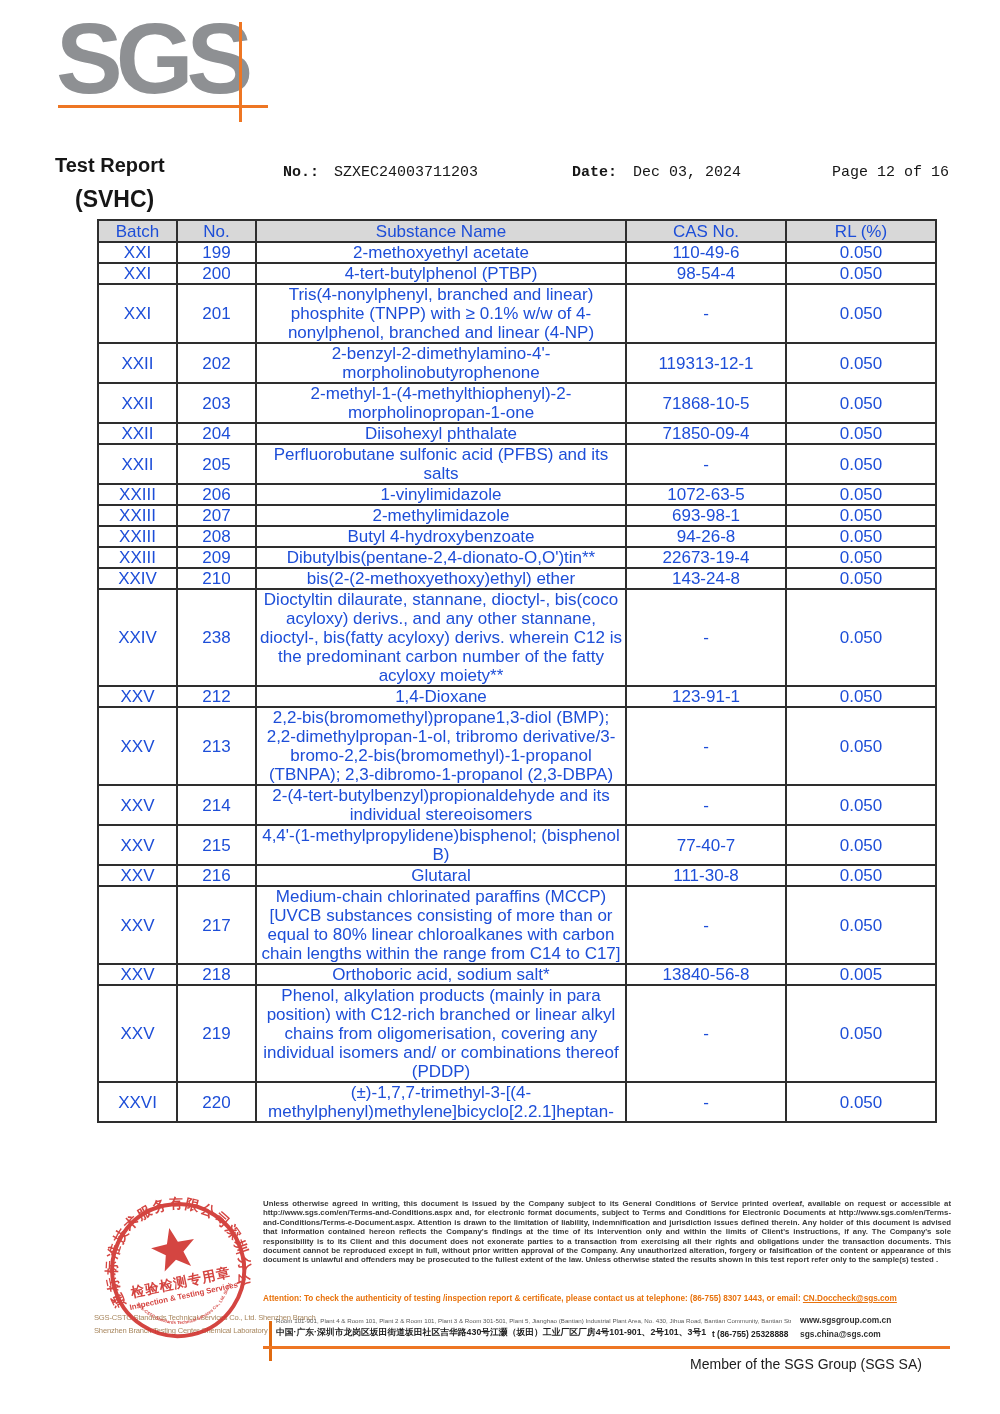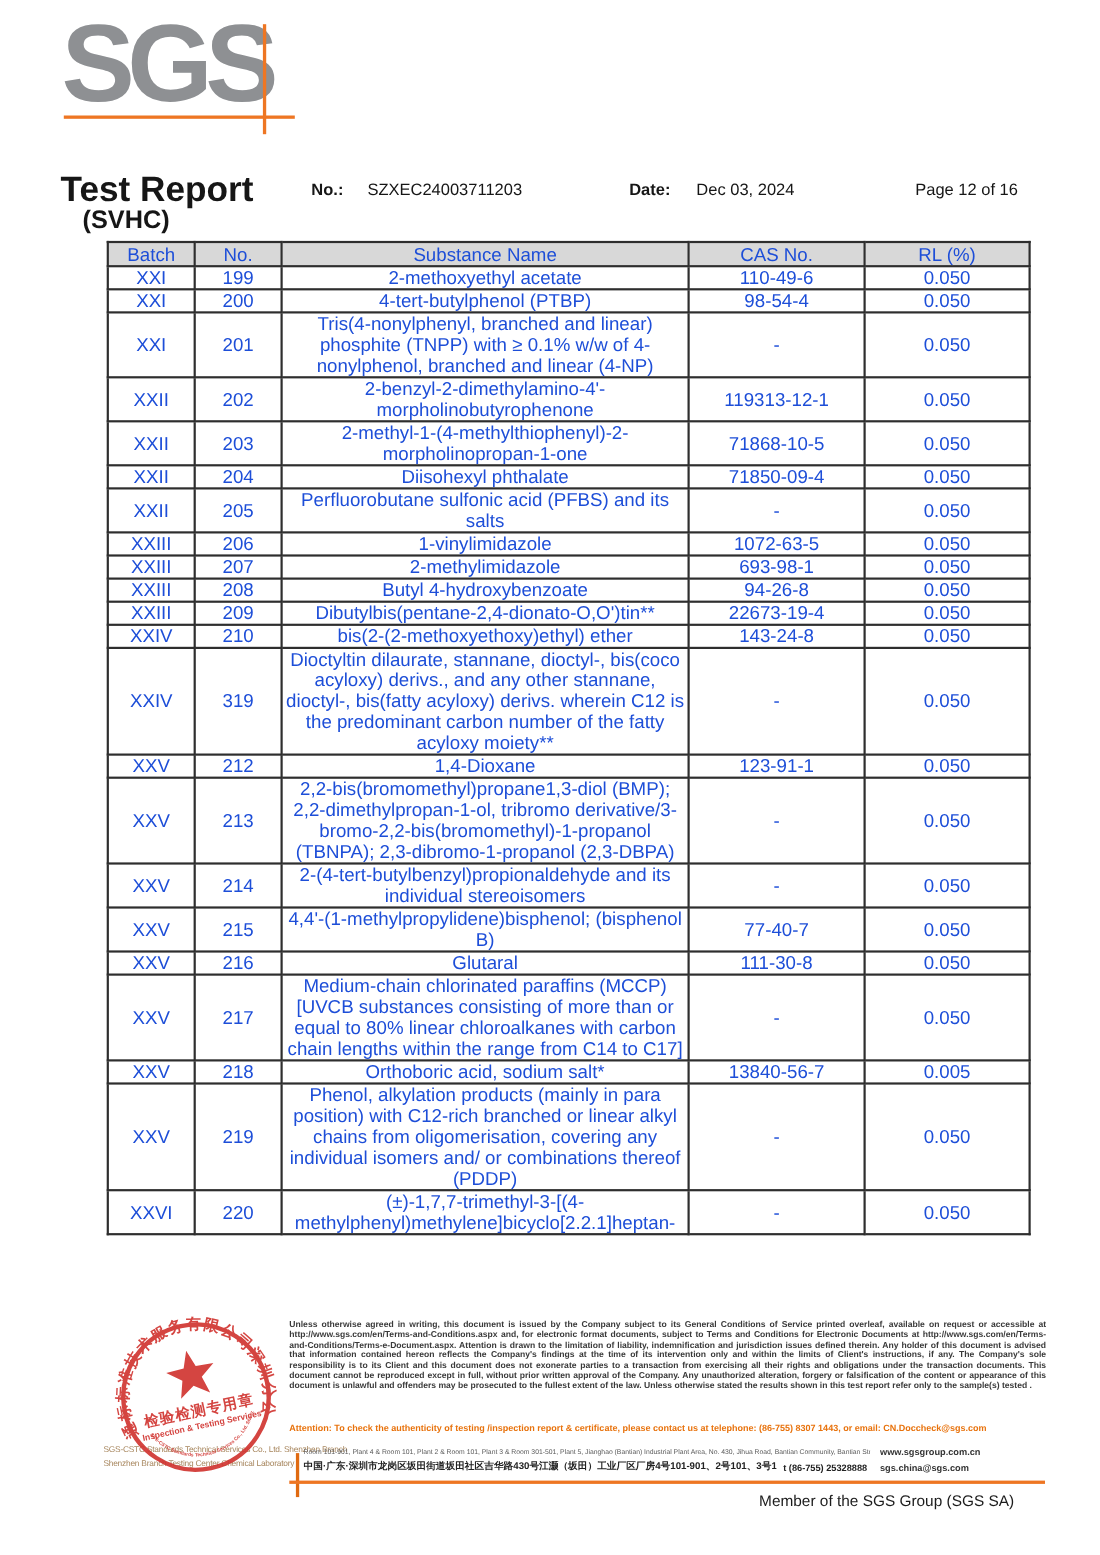--- a/index.html
+++ b/index.html
@@ -7,23 +7,23 @@
     position:relative;width:1000px;height:1414px;background:#ffffff;overflow:hidden;
     font-family:"Liberation Sans","DejaVu Sans",sans-serif;color:#111;
   }
   
   .logo-text{
     position:absolute;left:56px;top:8px;font-size:100px;font-weight:700;
     color:#8e9093;letter-spacing:-7px;line-height:100px;
   }
   .logo-hline{position:absolute;left:58px;top:105px;width:210px;height:3px;background:#ee7623;}
   .logo-vline{position:absolute;left:239px;top:22px;width:3px;height:100px;background:#ee7623;}
-  .report-title{position:absolute;left:55px;top:154px;font-size:32px;font-weight:700;color:#161616;}
+  .report-title{position:absolute;left:55px;top:154px;font-size:20px;font-weight:700;color:#161616;}
   .report-subtitle{position:absolute;left:75px;top:186px;font-size:23px;font-weight:700;color:#161616;}
-  .meta{position:absolute;top:164px;font-size:15px;color:#161616;white-space:nowrap;}
+  .meta{position:absolute;top:164px;font-size:15px;color:#161616;white-space:nowrap;font-family:Liberation Mono, monospace;}
   .meta.b{font-weight:700;}
   
   table.svhc{
     position:absolute;left:97px;top:219px;width:838px;
     border-collapse:collapse;table-layout:fixed;
     font-size:17px;line-height:19px;color:#1d4ed8;
   }
   table.svhc th,table.svhc td{
     border:2px solid #2e2e2e;text-align:center;vertical-align:middle;
     padding:0 3px;overflow:hidden;
@@ -32,21 +32,21 @@
   
   .legal{
     position:absolute;left:263px;top:1199px;width:688px;
     font-size:7.8px;line-height:9.4px;font-weight:600;color:#3a3a3a;
     text-align:justify;
   }
   .attention{
     position:absolute;left:263px;top:1294px;width:688px;
     font-size:8.2px;line-height:9.9px;font-weight:700;color:#e8720c;
   }
-  .attention .email{}
+  .attention .email{text-decoration:underline;}
   .addr-en{position:absolute;left:276px;top:1317px;width:515px;font-size:6.2px;color:#5a5a5a;white-space:nowrap;overflow:hidden;}
   .addr-cn{position:absolute;left:276px;top:1327px;width:430px;font-size:8.8px;font-weight:600;color:#222;white-space:nowrap;overflow:hidden;}
   .phone{position:absolute;left:712px;top:1329px;font-size:8.4px;font-weight:600;color:#222;white-space:nowrap;}
   .website{position:absolute;left:800px;top:1315px;font-size:8.4px;font-weight:600;color:#333;}
   .email2{position:absolute;left:800px;top:1329px;font-size:8.4px;font-weight:600;color:#333;}
   .footer-hline{position:absolute;left:263px;top:1346px;width:687px;height:3px;background:#ee7623;}
   .footer-vline{position:absolute;left:269px;top:1321px;width:3px;height:40px;background:#e06a10;}
   .member{position:absolute;left:662px;top:1356px;width:288px;font-size:14px;color:#1c1c1c;text-align:center;white-space:nowrap;}
   
   .stamp{position:absolute;left:90px;top:1194px;width:178px;height:160px;transform:rotate(-12deg);opacity:.9;}
@@ -184,21 +184,21 @@
         <tr>
           <td>XXIV</td>
           <td>210</td>
           <td>bis(2-(2-methoxyethoxy)ethyl) ether</td>
           <td>143-24-8</td>
           <td>0.050</td>
         </tr>
 
         <tr>
           <td>XXIV</td>
-          <td>319</td>
+          <td>238</td>
           <td>Dioctyltin dilaurate, stannane, dioctyl-, bis(coco acyloxy) derivs., and any other stannane, dioctyl-, bis(fatty acyloxy) derivs. wherein C12 is the predominant carbon number of the fatty acyloxy moiety**</td>
           <td>-</td>
           <td>0.050</td>
         </tr>
 
         <tr>
           <td>XXV</td>
           <td>212</td>
           <td>1,4-Dioxane</td>
           <td>123-91-1</td>
@@ -242,21 +242,21 @@
           <td>217</td>
           <td>Medium-chain chlorinated paraffins (MCCP) [UVCB substances consisting of more than or equal to 80% linear chloroalkanes with carbon chain lengths within the range from C14 to C17]</td>
           <td>-</td>
           <td>0.050</td>
         </tr>
 
         <tr>
           <td>XXV</td>
           <td>218</td>
           <td>Orthoboric acid, sodium salt*</td>
-          <td>13840-56-7</td>
+          <td>13840-56-8</td>
           <td>0.005</td>
         </tr>
 
         <tr>
           <td>XXV</td>
           <td>219</td>
           <td>Phenol, alkylation products (mainly in para position) with C12-rich branched or linear alkyl chains from oligomerisation, covering any individual isomers and/ or combinations thereof (PDDP)</td>
           <td>-</td>
           <td>0.050</td>
         </tr>

